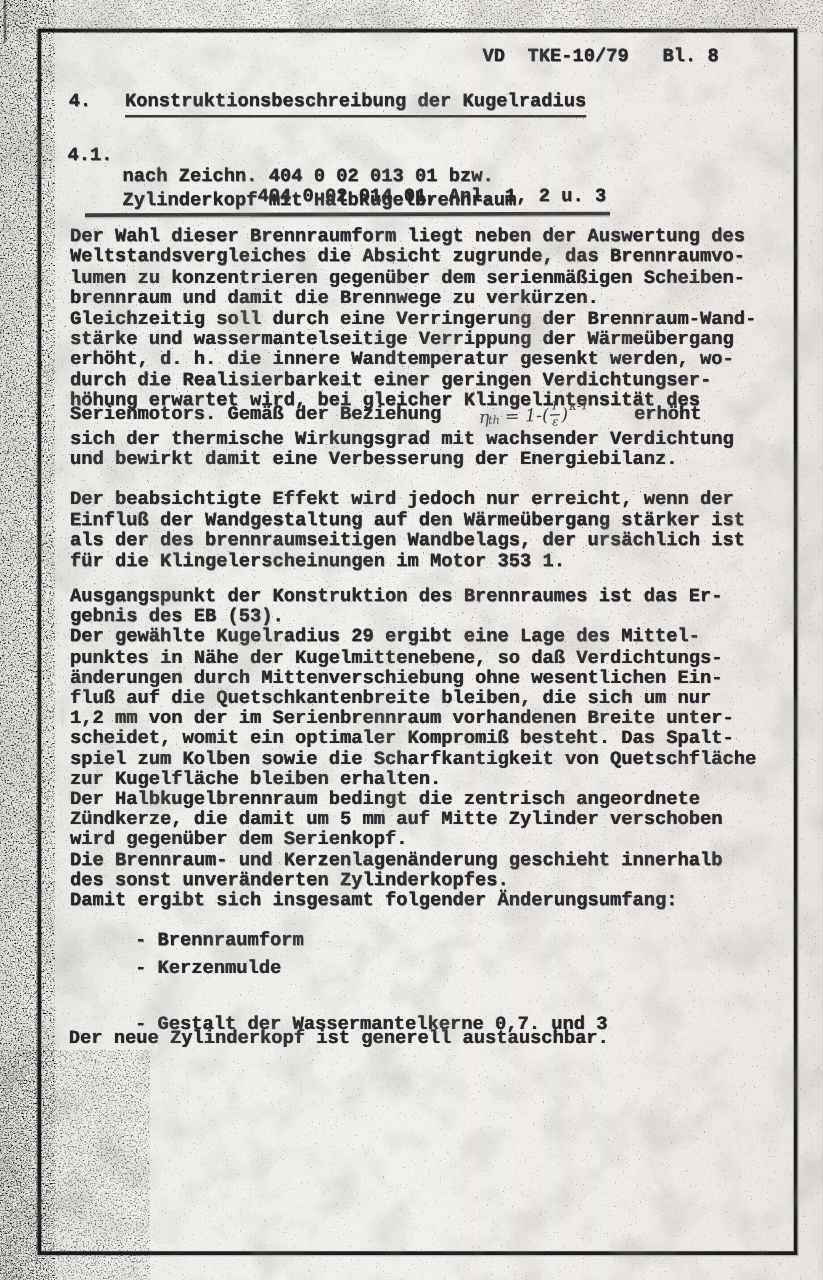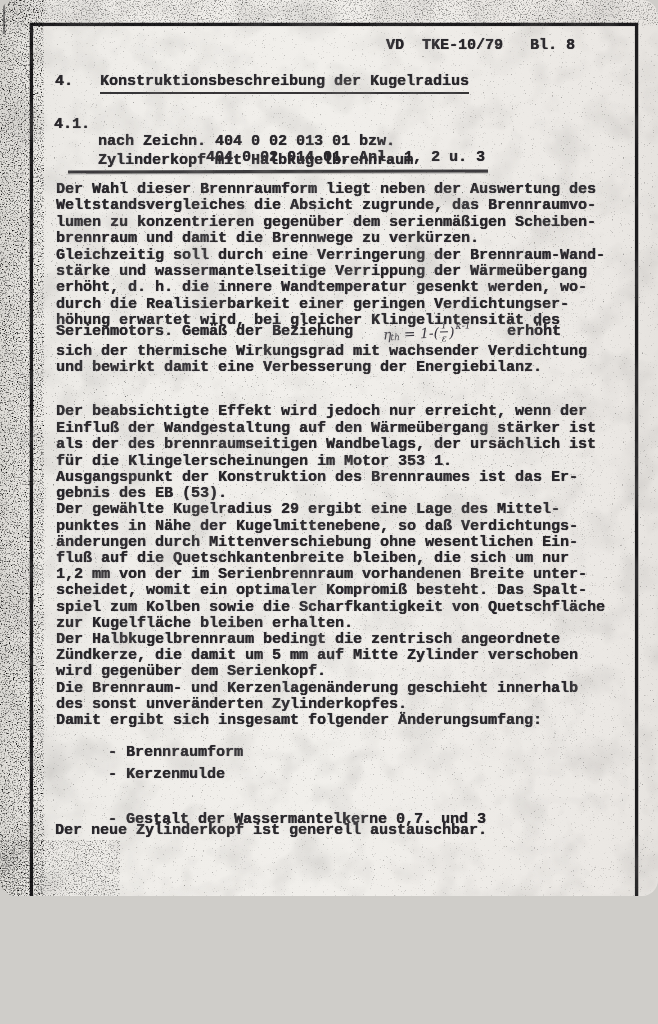--- a/index.html
+++ b/index.html
@@ -1,21 +1,20 @@
 <!DOCTYPE html>
 <html><head>
 <meta charset="utf-8">
 <style>
   html,body{margin:0;padding:0;background:#cfcdc9;}
   .scan{
-    position:relative;width:658px;height:896px;overflow:hidden;
+    position:relative;width:658px;height:1024px;overflow:hidden;
     background:linear-gradient(90deg,#dcdad5 0px,#eae8e4 36px,#efedE9 120px,#f1efeb 50%,#ebe8e4 92%,#e6e3df 100%);
     font-family:"Liberation Mono","DejaVu Sans Mono",monospace;
     color:#29272b;
-    border-radius:16px;
   }
   .tw{
     font-weight:700;
     font-size:15px;
     line-height:16.4px;
     letter-spacing:0px;
     white-space:pre;
     text-shadow:0 0 .7px rgba(38,36,42,.95), .4px .4px .5px rgba(38,36,42,.45);
   }
   .abs{position:absolute;}
@@ -89,21 +88,21 @@
       </span>
       <span>)</span>
       <span class="exp">κ-1</span>
     </span>
     <span class="post-gap">erhöht</span>
   </div>
 
   <div class="abs tw" style="left:56px;top:344px;">sich der thermische Wirkungsgrad mit wachsender Verdichtung
 und bewirkt damit eine Verbesserung der Energiebilanz.</div>
 
-  <div class="abs tw" style="left:56px;top:404px;line-height:16.6px;">Der beabsichtigte Effekt wird jedoch nur erreicht, wenn der
+  <div class="abs tw" style="left:56px;top:392px;line-height:16.6px;">Der beabsichtigte Effekt wird jedoch nur erreicht, wenn der
 Einfluß der Wandgestaltung auf den Wärmeübergang stärker ist
 als der des brennraumseitigen Wandbelags, der ursächlich ist
 für die Klingelerscheinungen im Motor 353 1.</div>
 
   <div class="abs tw" style="left:56px;top:470px;line-height:16.2px;">Ausgangspunkt der Konstruktion des Brennraumes ist das Er-
 gebnis des EB (53).
 Der gewählte Kugelradius 29 ergibt eine Lage des Mittel-
 punktes in Nähe der Kugelmittenebene, so daß Verdichtungs-
 änderungen durch Mittenverschiebung ohne wesentlichen Ein-
 fluß auf die Quetschkantenbreite bleiben, die sich um nur

